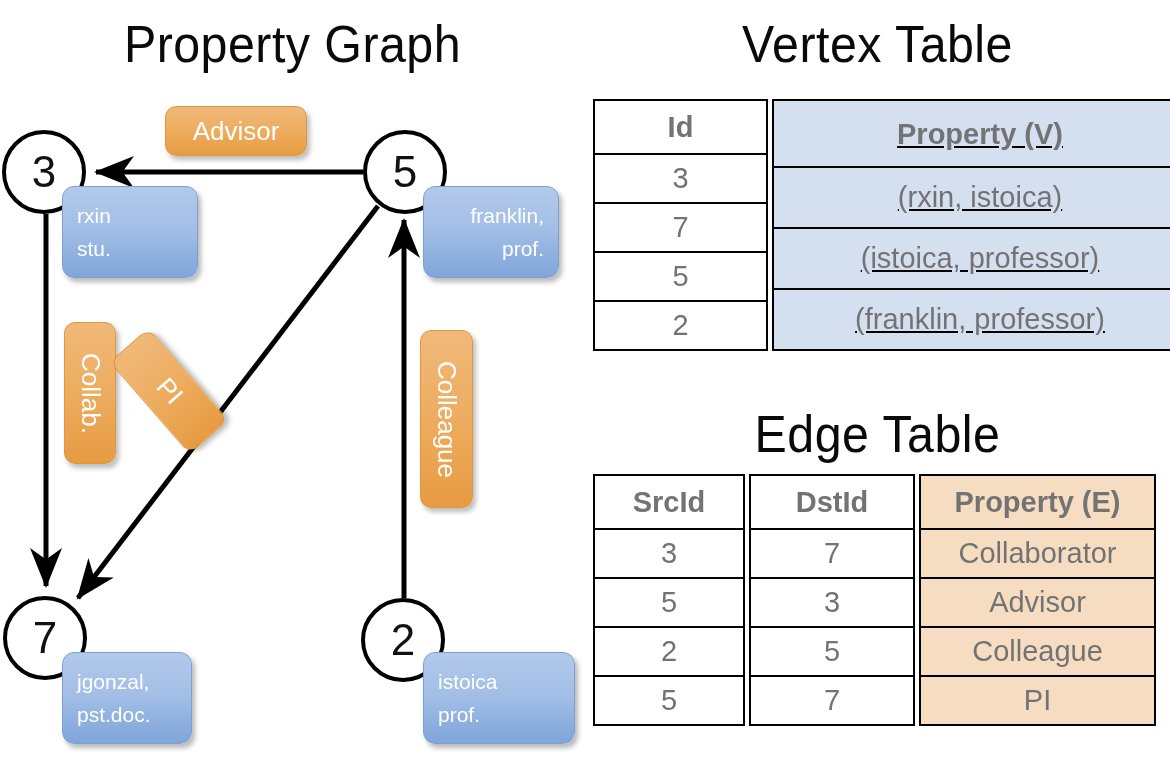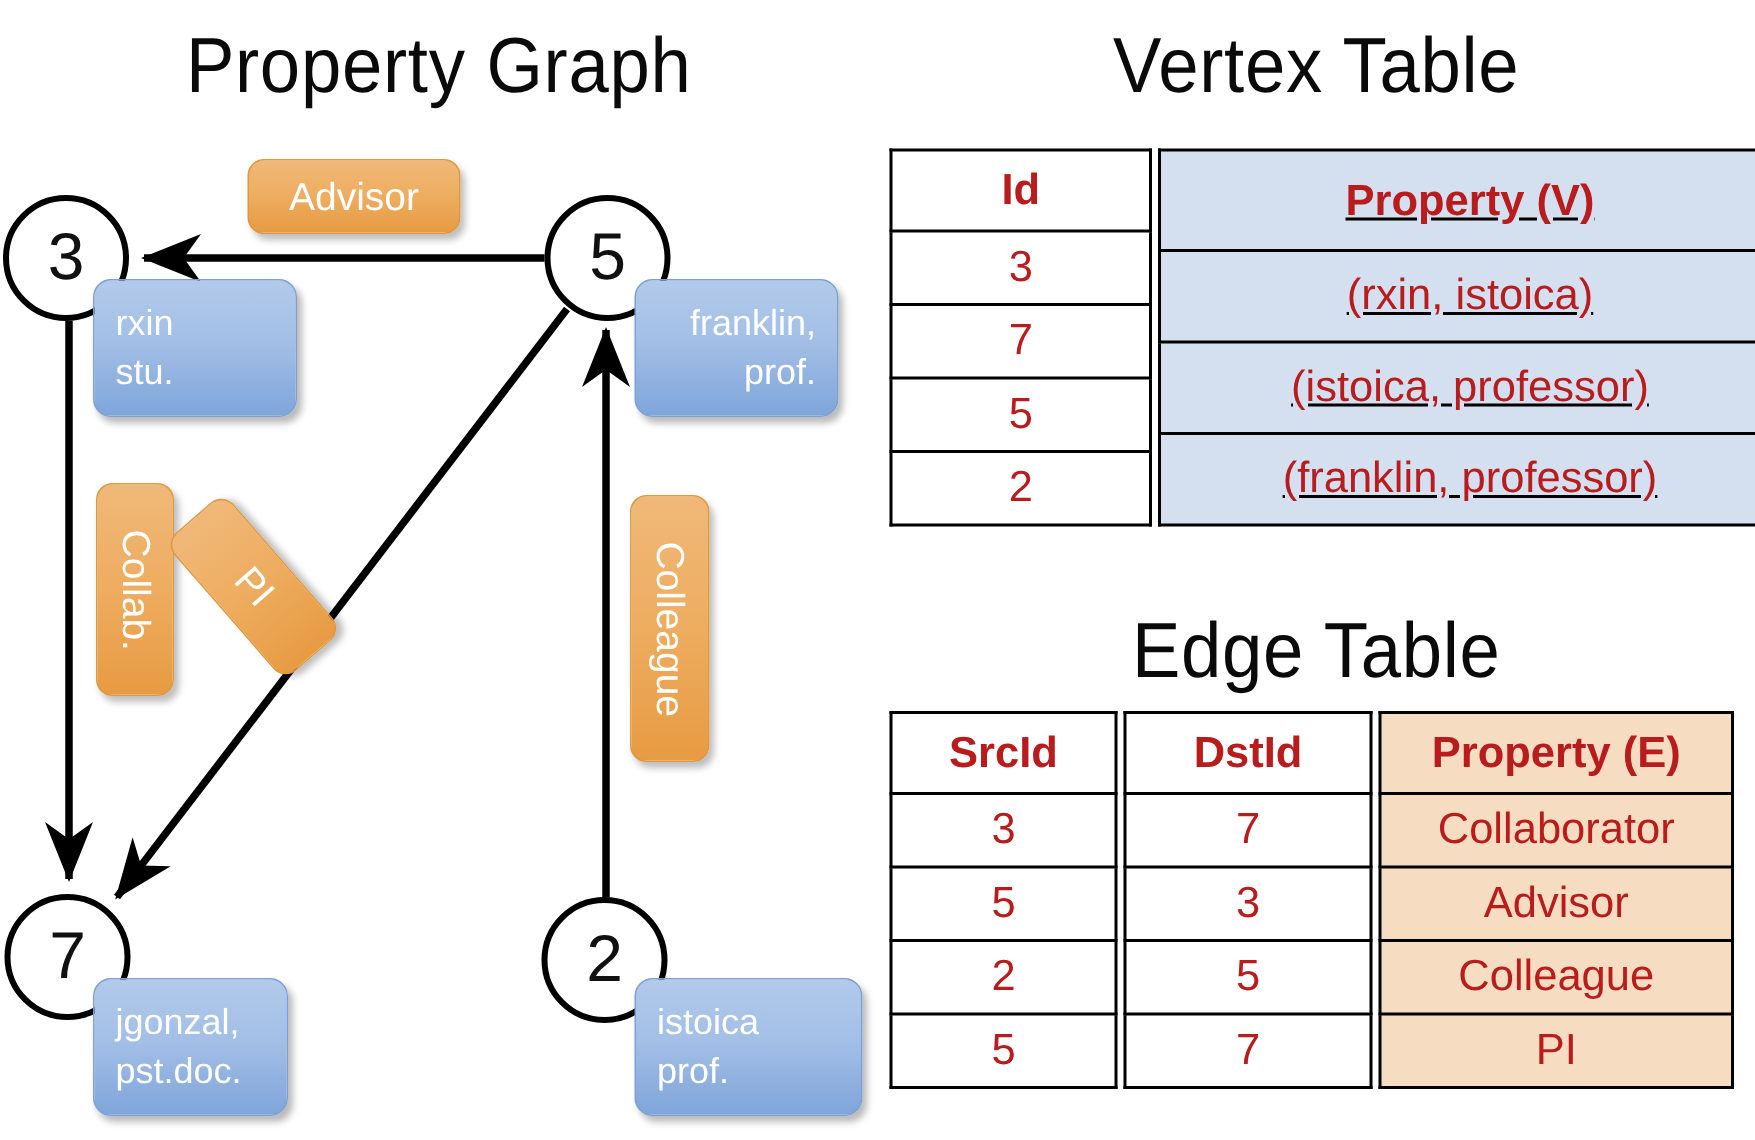--- a/index.html
+++ b/index.html
@@ -83,21 +83,21 @@
   
   .prop-box {
     position: absolute;
     border-radius: 12px;
     background: linear-gradient(to bottom, #b2caea 0%, #a3bfe6 45%, #7fa5da 100%);
     border: 1px solid #7e9fd4;
     box-shadow: 3px 4px 5px rgba(0,0,0,0.28);
     color: #ffffff;
     font-family: "Liberation Sans", sans-serif;
     font-weight: 300;
-    font-size: 24px;
+    font-size: 21px;
     line-height: 33px;
     padding: 12px 14px 14px 14px;
     box-sizing: border-box;
     z-index: 5;
     white-space: pre-line;
   }
   #prop-rxin     { left: 62px;  top: 186px; width: 136px; height: 92px; }
   #prop-franklin { left: 423px; top: 186px; width: 136px; height: 92px; text-align: right; }
   #prop-jgonzal  { left: 62px;  top: 652px; width: 130px; height: 92px; }
   #prop-istoica  { left: 423px; top: 652px; width: 152px; height: 92px; }
@@ -160,21 +160,21 @@
     border-collapse: collapse;
     table-layout: fixed;
     font-family: "Liberation Sans", sans-serif;
   }
   table.grid td, table.grid th {
     border: 2px solid #000000;
     text-align: center;
     vertical-align: middle;
     font-weight: 300;
     font-size: 29px;
-    color: #b91c1c;
+    color: #737373;
     padding: 0;
     height: 47px;
     line-height: 47px;
     background: #ffffff;
     white-space: nowrap;
     margin-top: 48px;
   }
   table.grid th {
     font-weight: 700;
     font-size: 29px;

